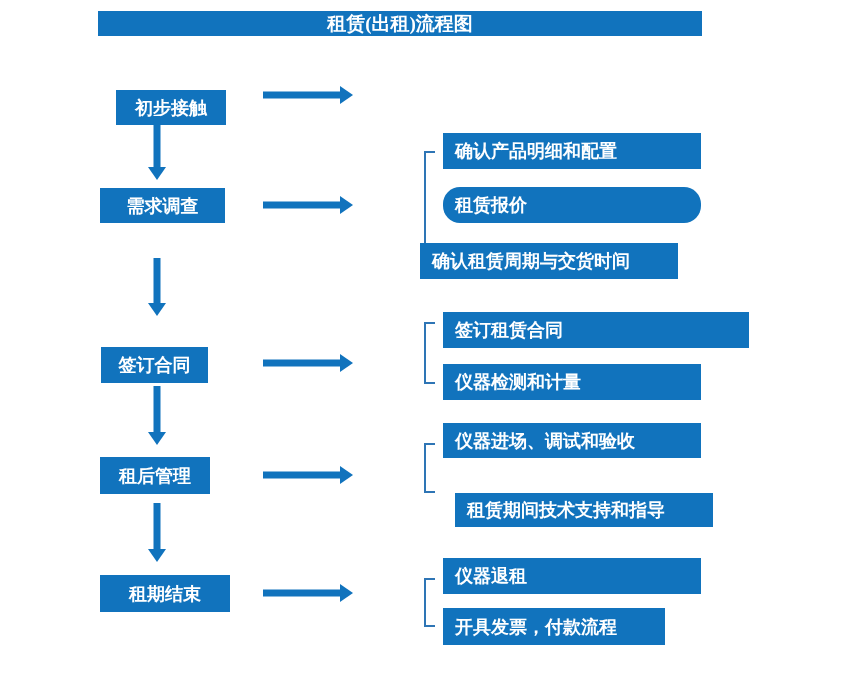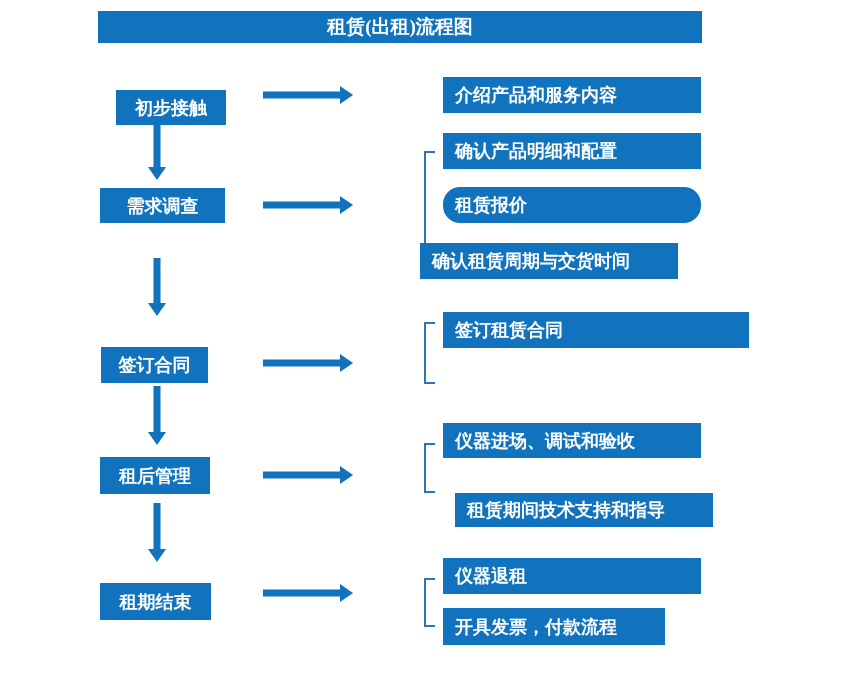--- a/index.html
+++ b/index.html
@@ -12,41 +12,41 @@
   html,body{margin:0;padding:0;}
   body{
     width:844px;height:688px;background:var(--bg);
     font-family:"Liberation Serif","DejaVu Serif",serif;
     position:relative;overflow:hidden;
   }
   .canvas{position:absolute;inset:0;}
 
   
   .title-bar{
-    position:absolute;left:98px;top:11px;width:604px;height:32px;
+    position:absolute;left:98px;top:11px;width:604px;height:25px;
     background:var(--blue);color:var(--text);
     font-size:19px;font-weight:bold;
     display:flex;align-items:center;justify-content:center;
   }
 
   
   .box{
     position:absolute;background:var(--blue);color:var(--text);
     font-size:18px;font-weight:bold;display:flex;align-items:center;
     white-space:nowrap;
   }
   .box.left{justify-content:center;}
   .box.right{justify-content:flex-start;padding-left:12px;}
 
   
   .l1{left:116px;top:78px;width:110px;height:35px;margin-top:12px;}
   .l2{left:100px;top:188px;width:125px;height:35px;}
   .l3{left:101px;top:347px;width:107px;height:36px;}
   .l4{left:100px;top:457px;width:110px;height:37px;}
-  .l5{left:100px;top:575px;width:111px;height:37px;margin-top:8px;}
+  .l5{left:100px;top:575px;width:130px;height:37px;}
 
   
   .r1{left:443px;top:77px;width:258px;height:36px;}
   .r2{left:443px;top:133px;width:258px;height:36px;}
   .r3{left:443px;top:187px;width:258px;height:36px;border-radius:17px;}
   .r4{left:420px;top:243px;width:258px;height:36px;}
   .r5{left:443px;top:312px;width:306px;height:36px;}
   .r6{left:443px;top:364px;width:258px;height:36px;}
   .r7{left:443px;top:423px;width:258px;height:35px;}
   .r8{left:455px;top:493px;width:258px;height:34px;}
@@ -120,23 +120,23 @@
   <div class="arrow-right h2"></div>
   <div class="arrow-right h3"></div>
   <div class="arrow-right h4"></div>
   <div class="arrow-right h5"></div>
 
   <div class="bracket b2"></div>
   <div class="bracket b3"></div>
   <div class="bracket b4"></div>
   <div class="bracket b5"></div>
 
-  <div class="box right r1">介绍产品和服务内容</div>
   <div class="box right r2">确认产品明细和配置</div>
   <div class="box right r3">租赁报价</div>
   <div class="box right r4">确认租赁周期与交货时间</div>
   <div class="box right r5">签订租赁合同</div>
+  <div class="box right r6">仪器检测和计量</div>
   <div class="box right r7">仪器进场、调试和验收</div>
   <div class="box right r8">租赁期间技术支持和指导</div>
   <div class="box right r9">仪器退租</div>
   <div class="box right r10">开具发票，付款流程</div>
 
 </div>
 
 </body></html>

